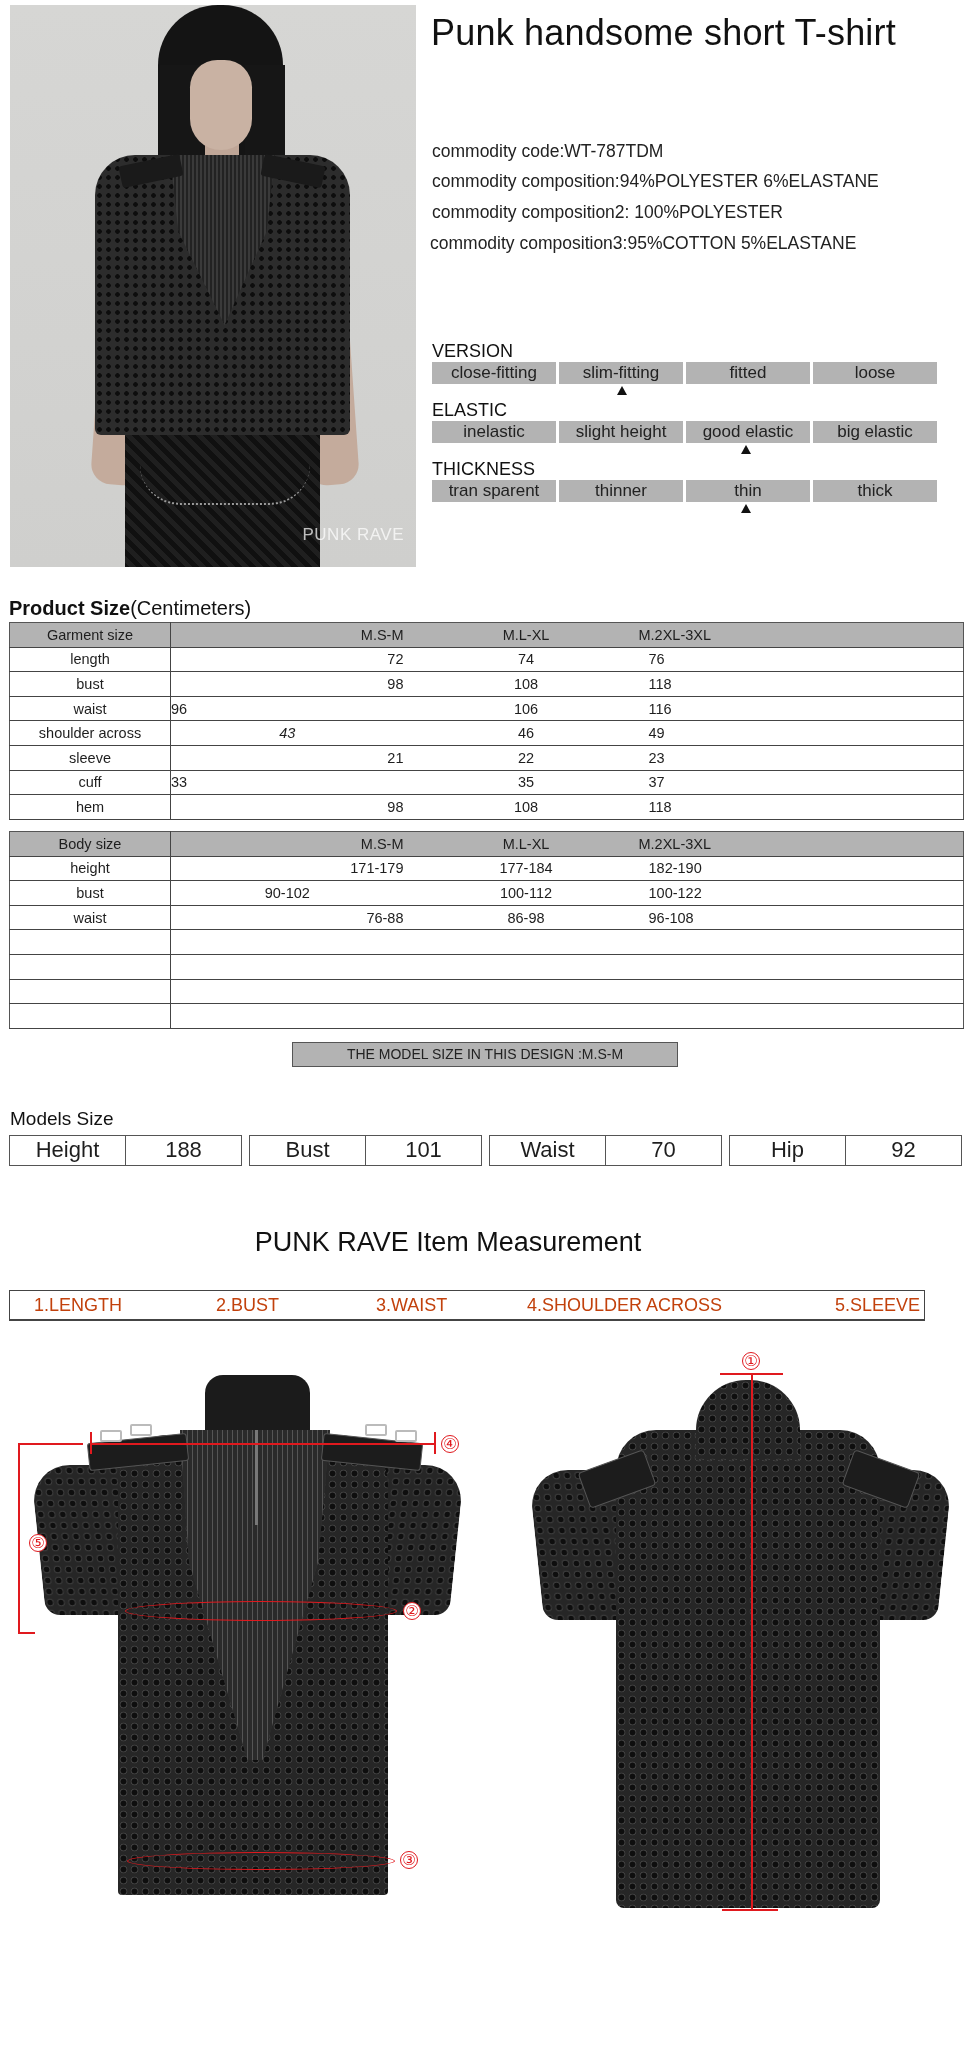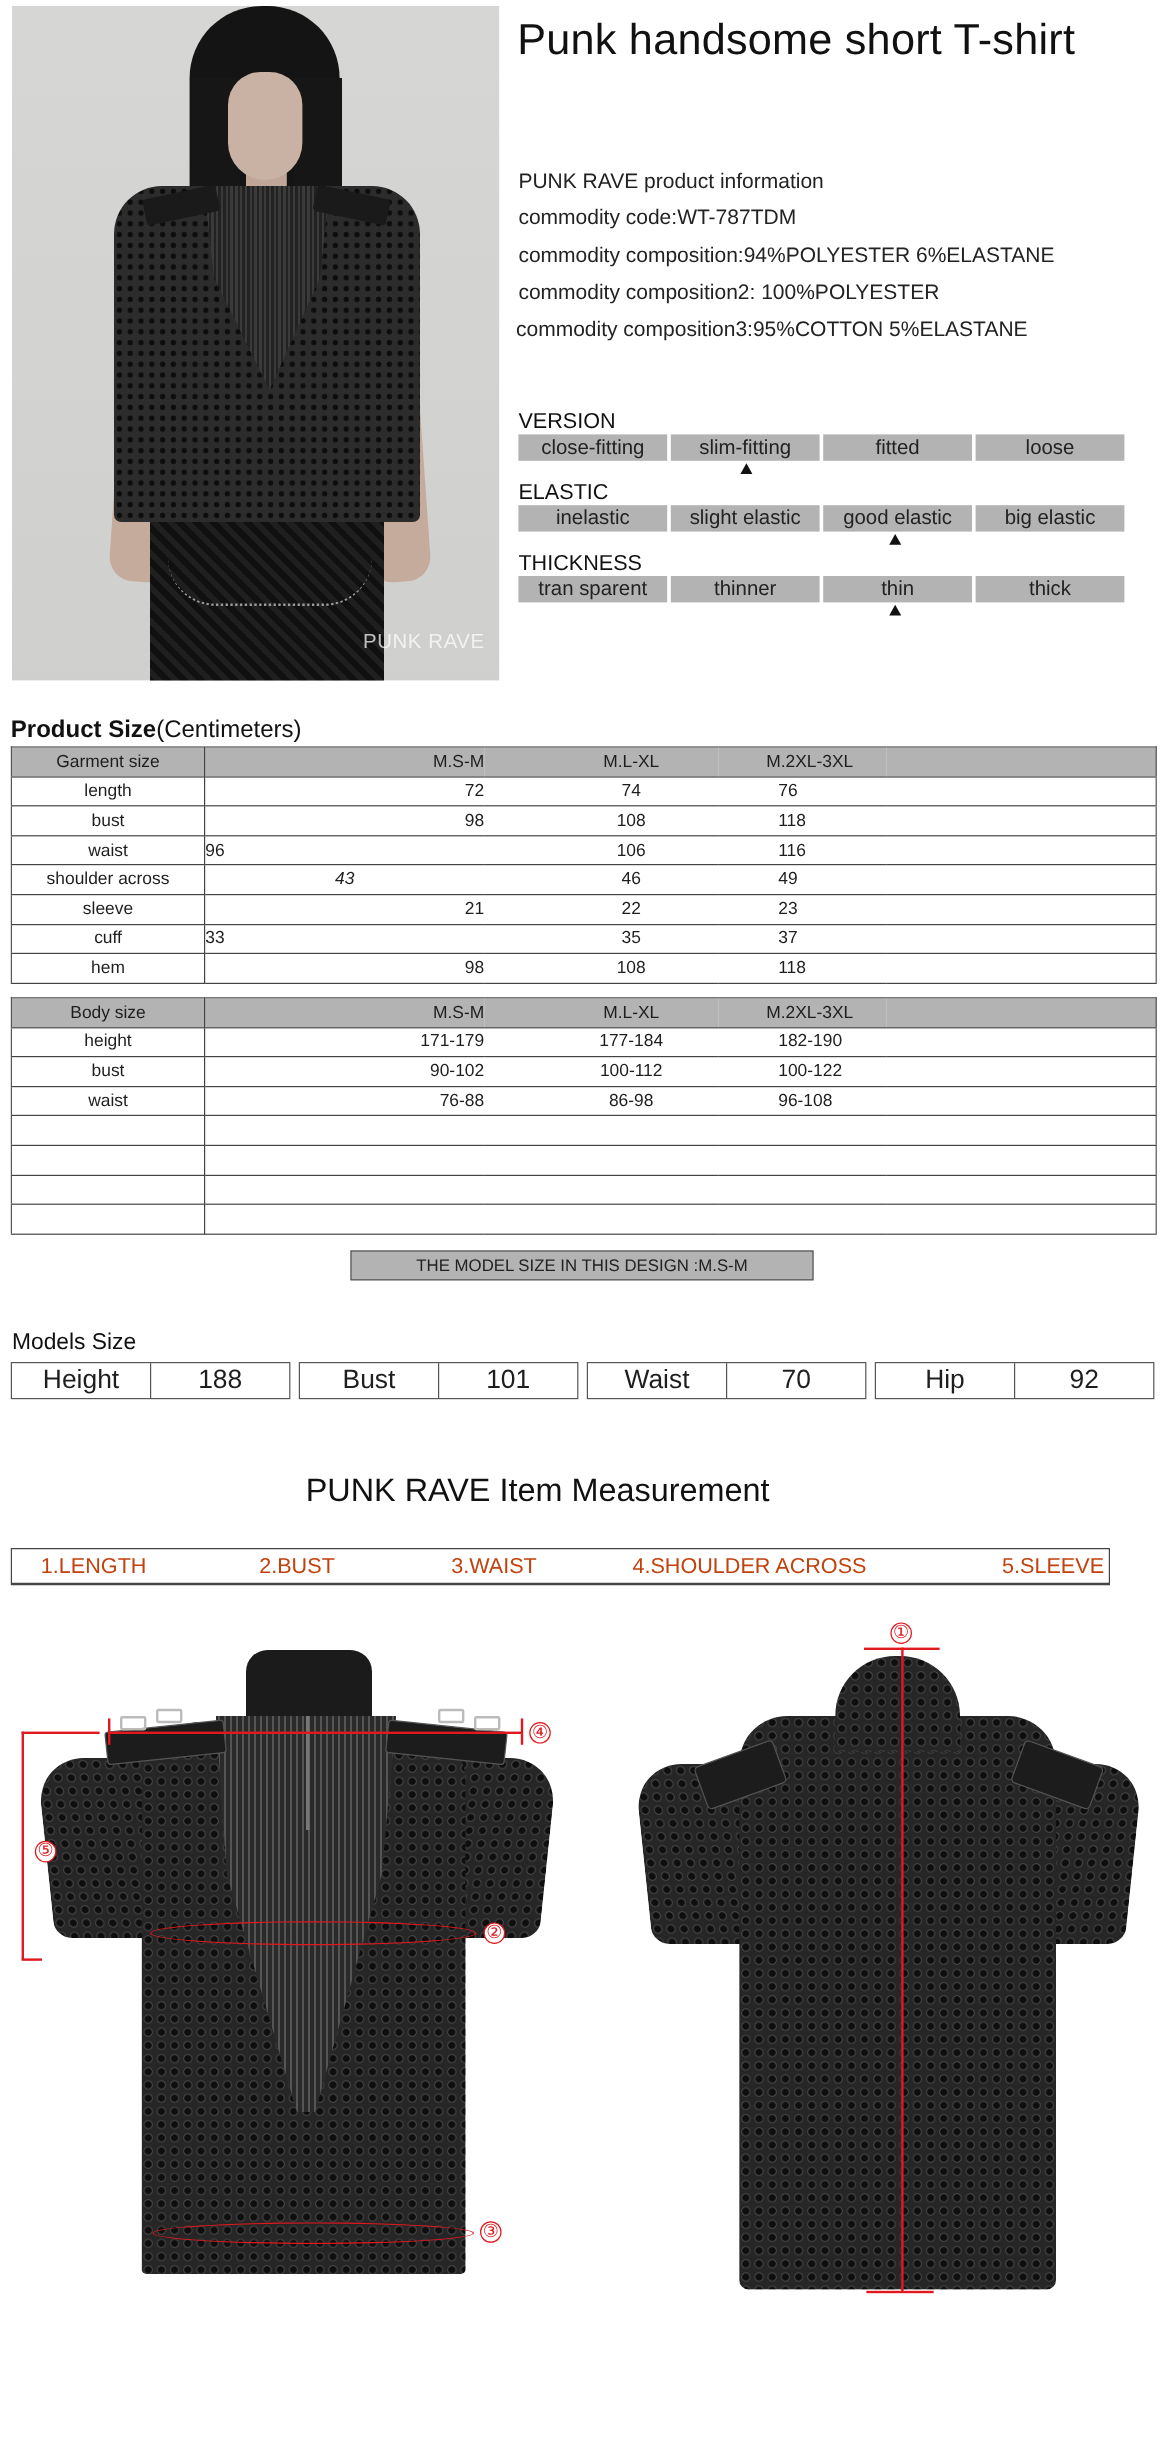--- a/index.html
+++ b/index.html
@@ -134,21 +134,20 @@
   <div class="abs shirt"></div>
   <div class="abs bib"></div>
   <div class="abs strap-l"></div>
   <div class="abs strap-r"></div>
   <div class="abs watermark">PUNK RAVE</div>
 </div>
 
 <h1 class="abs title">Punk handsome short T-shirt</h1>
 
 <div class="abs info">
-  <div class="line">PUNK RAVE product information</div>
   <div class="line">commodity code:WT-787TDM</div>
   <div class="line">commodity composition:94%POLYESTER  6%ELASTANE</div>
   <div class="line">commodity composition2: 100%POLYESTER</div>
   <div class="line" style="margin-left:-2px">commodity composition3:95%COTTON 5%ELASTANE</div>
 </div>
 
 <div class="abs scales">
   <div class="scale">
     <div class="label">VERSION</div>
     <div class="bar">
@@ -156,21 +155,21 @@
       <div class="cell">slim-fitting</div>
       <div class="cell">fitted</div>
       <div class="cell">loose</div>
     </div>
     <div class="marker" style="left:185px"></div>
   </div>
   <div class="scale">
     <div class="label">ELASTIC</div>
     <div class="bar">
       <div class="cell">inelastic</div>
-      <div class="cell">slight elastic</div>
+      <div class="cell">slight height</div>
       <div class="cell">good elastic</div>
       <div class="cell">big elastic</div>
     </div>
     <div class="marker" style="left:309px"></div>
   </div>
   <div class="scale">
     <div class="label">THICKNESS</div>
     <div class="bar">
       <div class="cell">tran sparent</div>
       <div class="cell">thinner</div>
@@ -261,21 +260,21 @@
   <tbody id="body-body">
       <tr>
         <td class="c0">height</td>
         <td style="width:233px;text-align:right;">171-179</td>
         <td style="width:195px;text-align:center;padding-left:50px;">177-184</td>
         <td style="width:140px;text-align:left;padding-left:50px;">182-190</td>
         <td></td>
       </tr>
       <tr>
         <td class="c0">bust</td>
-        <td style="width:233px;text-align:right;margin-left:20px;">90-102</td>
+        <td style="width:233px;text-align:center;margin-left:20px;">90-102</td>
         <td style="width:195px;text-align:center;padding-left:50px;">100-112</td>
         <td style="width:140px;text-align:left;padding-left:50px;">100-122</td>
         <td></td>
       </tr>
       <tr>
         <td class="c0">waist</td>
         <td style="width:233px;text-align:right;">76-88</td>
         <td style="width:195px;text-align:center;padding-left:50px;">86-98</td>
         <td style="width:140px;text-align:left;padding-left:50px;">96-108</td>
         <td></td>

